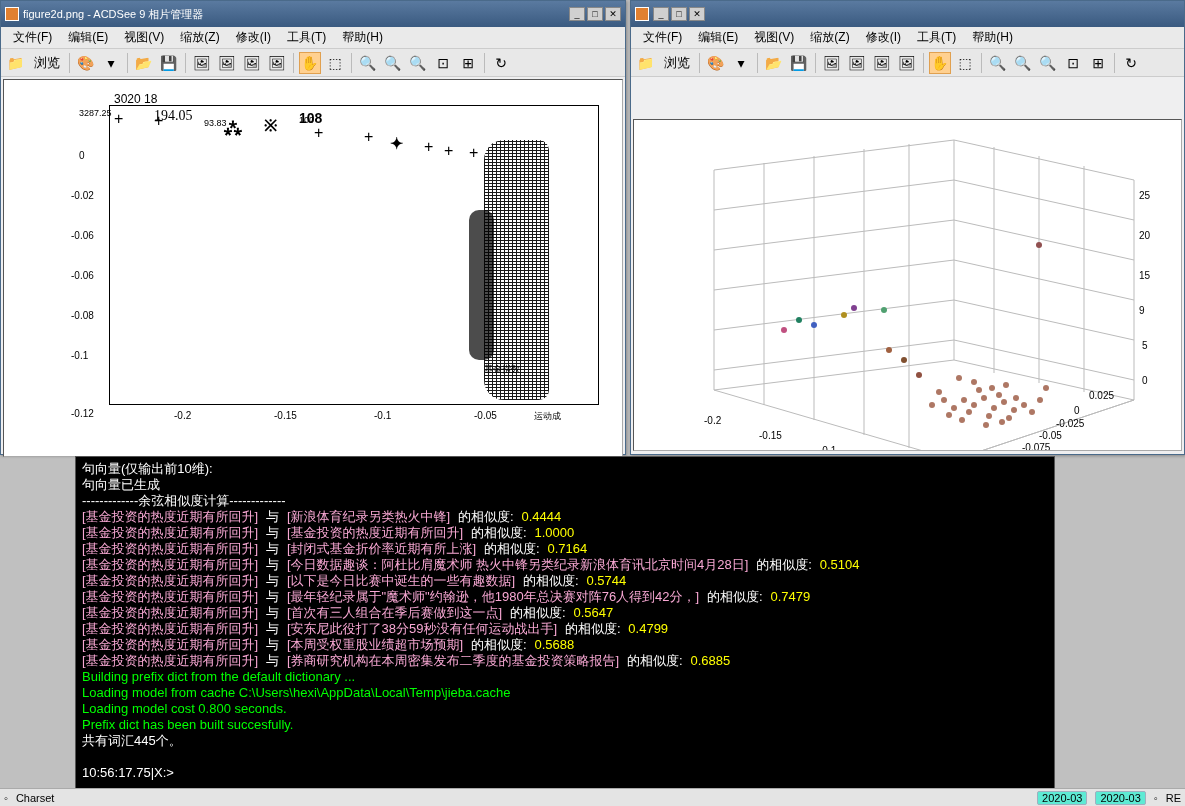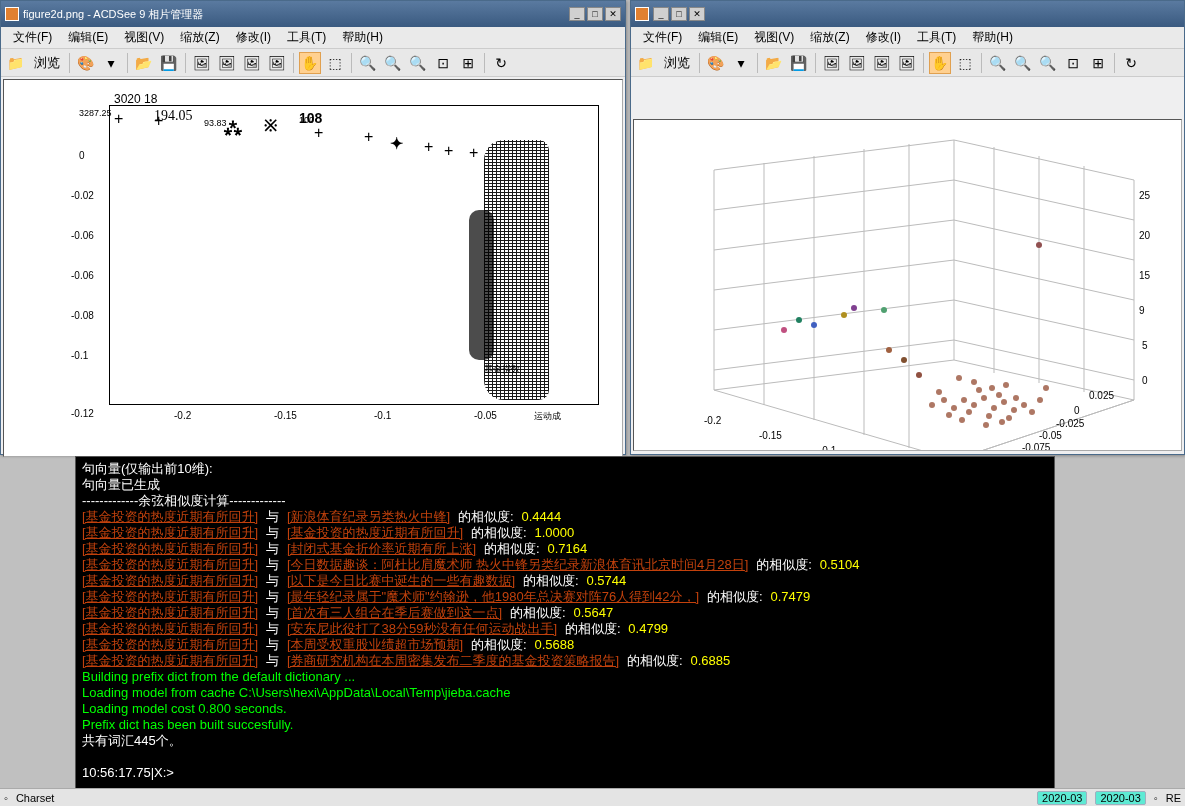--- a/index.html
+++ b/index.html
@@ -26,21 +26,21 @@
 
 #win1 { left: 0; top: 0; width: 626px; height: 455px; }
 #canvas1 { height: 378px; }
 
 
 #win2 { left: 630px; top: 0; width: 555px; height: 455px; }
 #canvas2 { height: 332px; margin-top: 42px; }
 
 
 .terminal { position: absolute; left: 75px; top: 456px; width: 980px; height: 335px; background: #000; color: #fff; font-family: "NSimSun", "SimSun", monospace; font-size: 13px; padding: 4px 6px; line-height: 16px; overflow: hidden; white-space: pre-wrap; border: 1px solid #555; }
-.t-cyan { color: #c2410c; text-decoration: underline; }
+.t-cyan { color: #f9a8d4; }
 .t-yellow { color: #ffff00; }
 .t-green { color: #00ff00; }
 .t-white { color: #ffffff; }
 
 
 .statusbar { position: absolute; left: 0; bottom: 0; width: 1185px; height: 18px; background: #e4e4e4; border-top: 1px solid #aaa; display: flex; align-items: center; font-size: 11px; padding: 0 4px; gap: 8px; }
 .status-pill { background: #5eead4; border: 1px solid #a0b0c0; padding: 0 4px; border-radius: 2px; }
 
 
 .plot2d { position: absolute; left: 20px; top: 10px; width: 580px; height: 360px; }

